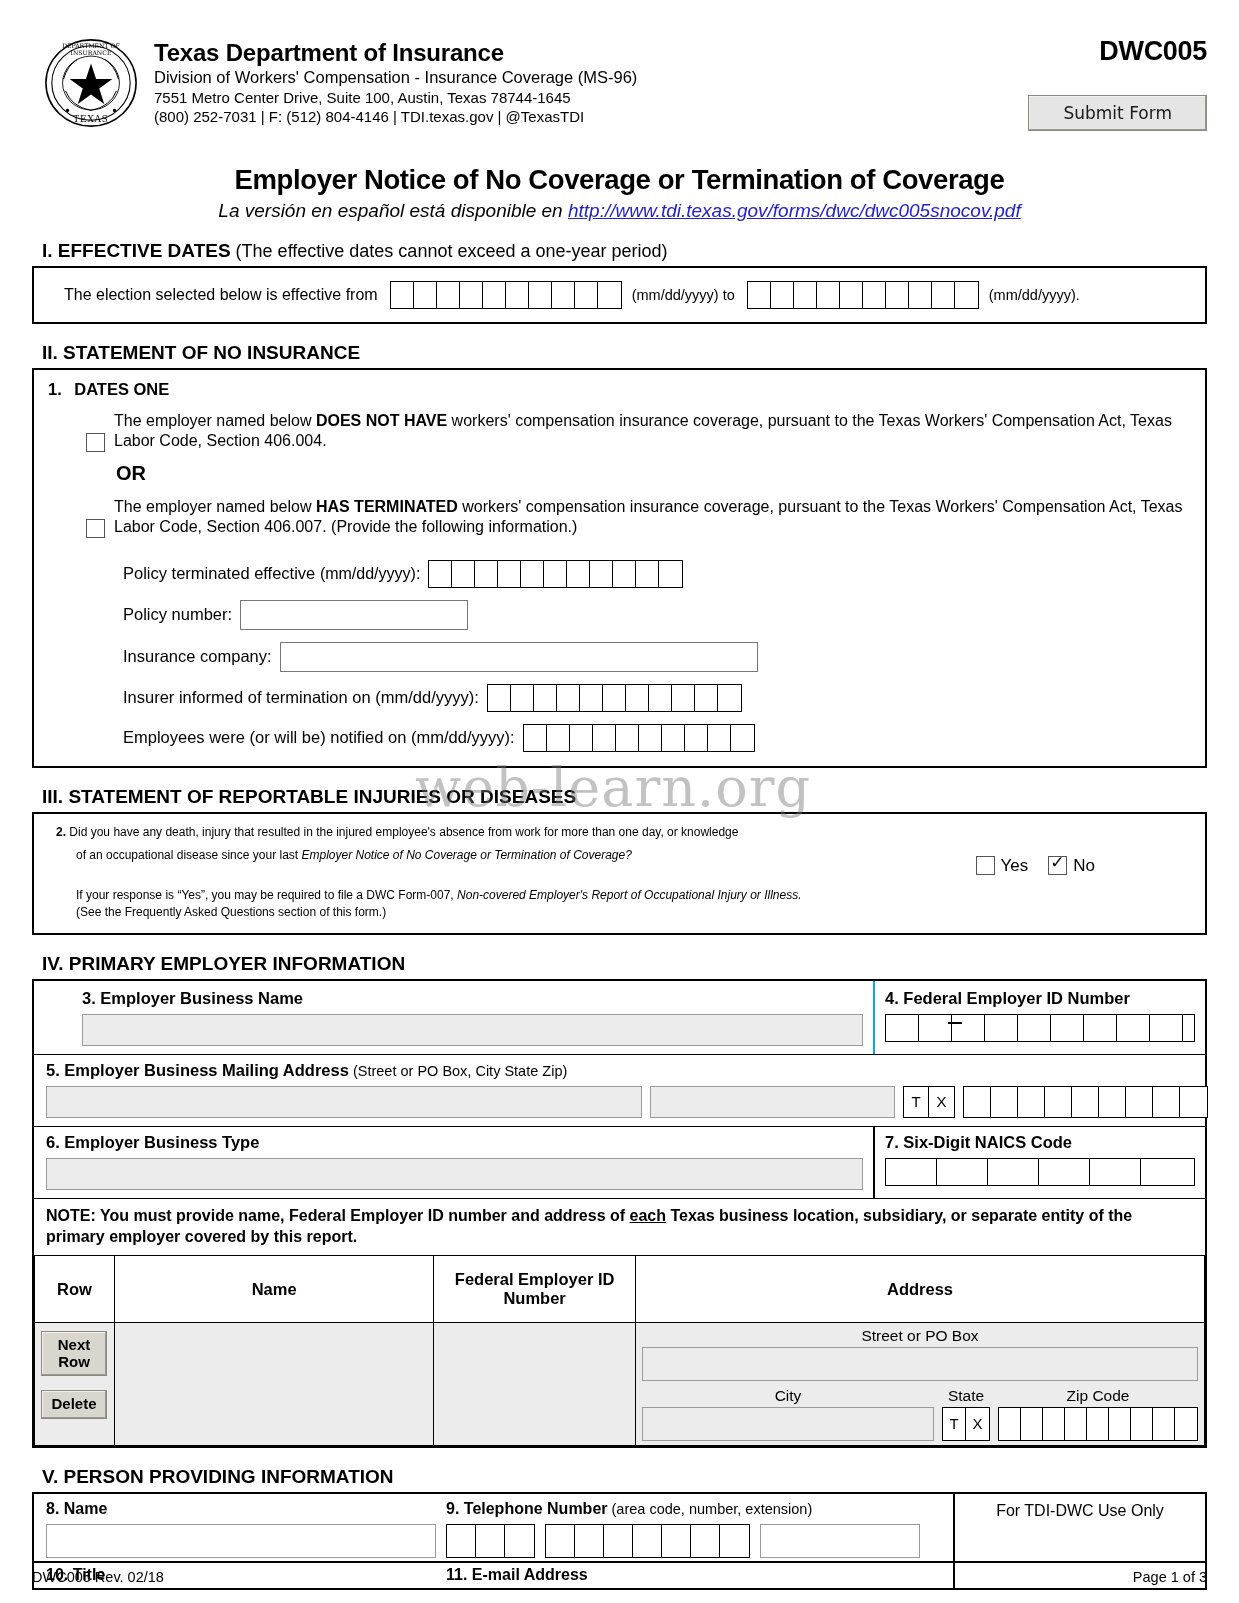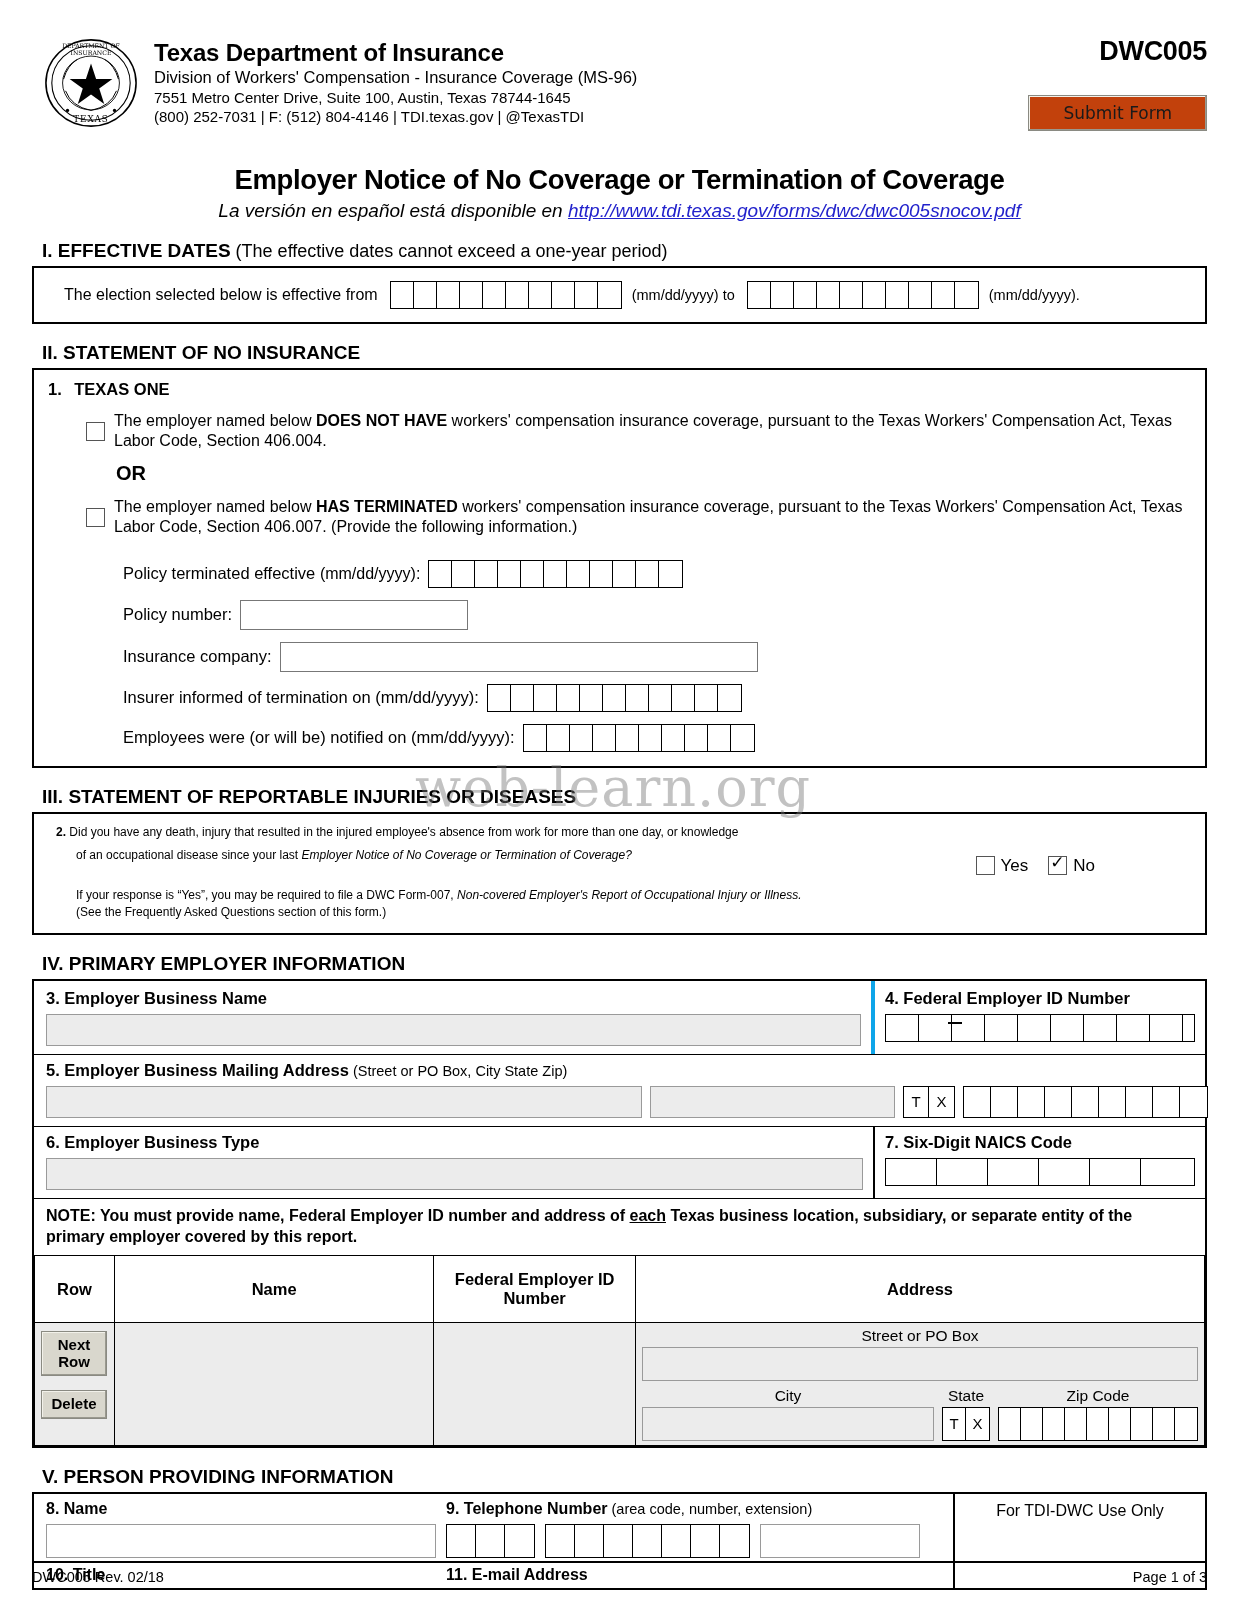--- a/index.html
+++ b/index.html
@@ -22,21 +22,21 @@
   .seal { width: 98px; height: 98px; flex: 0 0 98px; margin-left: 10px; margin-top: 4px; }
   .agency { margin-left: 14px; padding-top: 10px; }
   .agency .org { font-size: 24px; font-weight: bold; letter-spacing: -0.2px; line-height: 1.12; }
   .agency .line { font-size: 16.5px; line-height: 1.28; }
   .agency .line.sm { font-size: 15px; }
   .header-right { margin-left: auto; text-align: right; padding-top: 6px; }
   .formno { font-size: 27px; font-weight: bold; letter-spacing: -0.3px; }
   .submit-btn {
     margin-top: 28px;
     display: inline-block;
-    background: #c2410c;
+    background: #e5e5e5;
     border: 1px solid #8a8a82;
     box-shadow: inset -1px -1px 0 #9a998f, inset 1px 1px 0 #f2f1ea;
     padding: 7px 34px;
     font-size: 17px;
     color: #1a1a1a;
     font-family: "DejaVu Sans", sans-serif;
   }
 
   
   .title-block { text-align: center; margin-top: 32px; }
@@ -70,21 +70,21 @@
   .sec2-inner { padding: 10px 14px 14px 14px; }
   .num-lbl { font-size: 16.5px; font-weight: bold; }
   .chk {
     width: 19px; height: 19px; border: 1.4px solid #555; background: #fff;
     flex: 0 0 19px; position: relative;
   }
   .chk.checked::after {
     content: "✓"; position: absolute; left: 1px; top: -4px;
     font-size: 17px; line-height: 20px; color: #000;
   }
-  .opt-row { display: flex; align-items: center; margin-top: 12px; padding-left: 38px; }
+  .opt-row { display: flex; align-items: flex-end; margin-top: 12px; padding-left: 38px; }
   .opt-row .txt { margin-left: 9px; font-size: 16px; line-height: 1.28; }
   .opt-row .txt b { font-weight: bold; }
   .or-lbl { font-size: 20px; font-weight: bold; margin: 10px 0 0 68px; }
 
   .kv { display: flex; align-items: center; margin-top: 12px; padding-left: 75px; }
   .kv .k { font-size: 16.5px; }
   .kv .k .small { font-size: 16px; }
   .inp {
     border: 1.3px solid #777; background: #fff; height: 30px;
   }
@@ -204,21 +204,21 @@
       </span>
       <span class="hint" style="margin-left:10px;">(mm/dd/yyyy).</span>
     </div>
   </div>
 
   <div class="sect-head">II. STATEMENT OF NO INSURANCE</div>
   <div class="box">
     <div class="sec2-inner">
       <div>
         <span class="num-lbl">1.</span>
-        <span class="num-lbl" style="margin-left:8px;">TEXAS ONE</span>
+        <span class="num-lbl" style="margin-left:8px;">DATES ONE</span>
       </div>
 
       <div class="opt-row">
         <span class="chk"></span>
         <span class="txt">
           <span>The employer named below </span><b>DOES NOT HAVE</b><span> workers' compensation insurance coverage, pursuant to the Texas Workers' Compensation Act, Texas Labor Code, Section 406.004.</span>
         </span>
       </div>
 
       <div class="or-lbl">OR</div>
@@ -312,21 +312,21 @@
         <span>If your response is “Yes”, you may be required to file a DWC Form-007, </span><i>Non-covered Employer's Report of Occupational Injury or Illness.</i>
       </div>
       <div class="q-line" style="padding-left:20px;">(See the Frequently Asked Questions section of this form.)</div>
     </div>
   </div>
 
   <div class="sect-head">IV. PRIMARY EMPLOYER INFORMATION</div>
   <div class="box">
 
     <div style="display:flex;">
-      <div style="flex:1;padding:8px 10px 8px 12px;border-right:4px solid #0ea5e9;">
+      <div style="flex:1;padding:8px 10px 8px 12px;border-right:2px solid #0ea5e9;margin-left:36px;">
         <div class="fieldlbl">3. Employer Business Name</div>
         <div class="grey-inp" style="margin-top:6px;"></div>
       </div>
       <div style="width:330px;padding:8px 10px;">
         <div class="fieldlbl">4. Federal Employer ID Number</div>
         <div class="cells h26" style="margin-top:6px;position:relative;">
           <span style="width:33px;"></span>
             <span style="width:33px;"></span>
             <span style="width:33px;"></span>
             <span style="width:33px;"></span>

